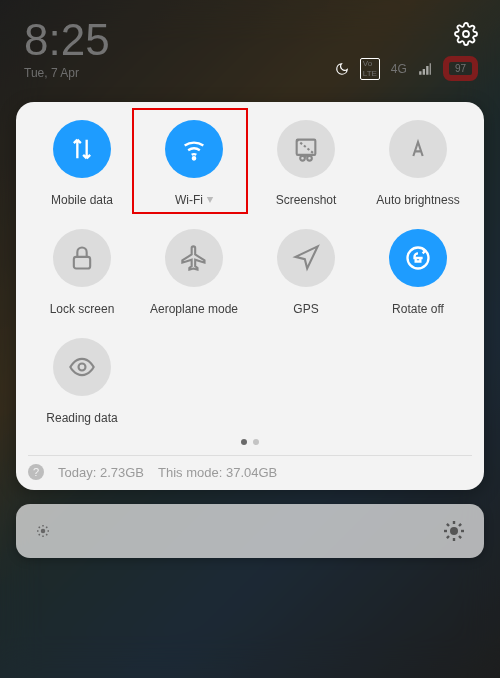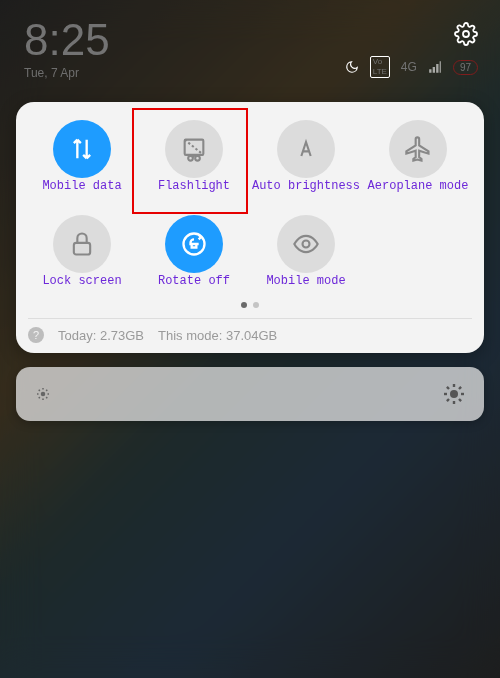--- a/index.html
+++ b/index.html
@@ -4,28 +4,28 @@
 <style>
   html,body{margin:0;padding:0;width:500px;height:678px;overflow:hidden;font-family:-apple-system,Helvetica,Arial,sans-serif;}
   .bg{position:absolute;inset:0;background:linear-gradient(135deg,#1a1a1a 0%,#2a2418 20%,#3a2e18 35%,#1a2a2a 50%,#182a3a 70%,#1a1a1a 100%);}
   .blur{position:absolute;inset:0;backdrop-filter:blur(20px);background:rgba(40,40,40,.25);}
   .statusbar{position:relative;padding:18px 24px 8px 24px;color:#737373;}
   .time{font-size:44px;font-weight:300;line-height:1;}
   .date{font-size:12px;margin-top:4px;opacity:.95;}
   .statusicons{position:absolute;right:22px;top:22px;display:flex;align-items:center;gap:8px;}
   .stat2{position:absolute;right:22px;top:56px;display:flex;align-items:center;gap:11px;font-size:11px;}
   .gear svg,.statusicons svg,.stat2 svg{display:block;}
-  .batt{border:1px solid #7f1d1d;border-radius:8px;padding:1px 6px;font-size:10px;display:flex;align-items:center;}
+  .batt{border:6px solid #7f1d1d;border-radius:8px;padding:1px 6px;font-size:10px;display:flex;align-items:center;}
   .panel{position:relative;margin:14px 16px 0 16px;background:#f3f3f3;border-radius:18px;padding:18px 12px 10px 12px;box-shadow:0 4px 18px rgba(0,0,0,.3);}
   .grid{display:grid;grid-template-columns:repeat(4,1fr);row-gap:22px;column-gap:4px;}
   .tile{display:flex;flex-direction:column;align-items:center;cursor:pointer;}
   .circle{width:58px;height:58px;border-radius:50%;display:flex;align-items:center;justify-content:center;background:#dcdcdc;}
   .circle.active{background:#1e9cff;}
   .circle svg{width:28px;height:28px;}
-  .lbl{font-size:12px;color:#6d28d9;margin-top:1px;display:flex;align-items:center;gap:4px;white-space:nowrap;font-family:Liberation Mono, monospace;}
+  .lbl{font-size:12px;color:#404040;margin-top:15px;display:flex;align-items:center;gap:4px;white-space:nowrap;}
   .subtri{display:inline-block;width:0;height:0;border-left:6px solid #bbb;border-top:4px solid transparent;border-bottom:4px solid transparent;transform:rotate(90deg) scaleY(.8);}
   .highlight{border:2px solid #e60000;position:absolute;pointer-events:none;}
   .pager{display:flex;justify-content:center;gap:6px;margin-top:14px;}
   .dot{width:6px;height:6px;border-radius:50%;background:#c4c4c4;}
   .dot.active{background:#6a6a6a;}
   .datarow{border-top:1px solid #ddd;margin-top:10px;padding-top:8px;display:flex;align-items:center;gap:14px;font-size:13px;color:#9a9a9a;}
   .qmark{width:16px;height:16px;border-radius:50%;background:#bdbdbd;color:#f3f3f3;display:flex;align-items:center;justify-content:center;font-size:11px;}
   .brightness{position:relative;margin:14px 16px 0 16px;height:54px;background:rgba(230,230,230,.75);border-radius:14px;display:flex;align-items:center;justify-content:space-between;padding:0 18px;box-shadow:0 2px 10px rgba(0,0,0,.25);}
 </style>
 </head>
@@ -68,72 +68,94 @@
       <div class="circle active">
           <svg viewBox="0 0 24 24" fill="none" stroke="#fff" stroke-width="2">
             <path d="M8 4v16M8 4l-3 3M8 4l3 3M16 20V4M16 20l-3-3M16 20l3-3"></path>
           </svg>
         </div>
       <div class="lbl">
           <span>Mobile data</span>
         </div>
     </div>
 
+    <div class="tile">
+      <div class="circle active">
+          <svg viewBox="0 0 24 24" fill="none" stroke="#fff" stroke-width="2">
+            <path d="M4 9a14 14 0 0 1 16 0M7 13a9 9 0 0 1 10 0M10 17a4 4 0 0 1 4 0"></path>
+            <circle cx="12" cy="20" r="1" fill="#fff"></circle>
+          </svg>
+        </div>
+      <div class="lbl">
+          <span>Wi-Fi</span>
+          <span class="subtri"></span>
+        </div>
+    </div>
 
 
 
     <div class="tile">
       <div class="circle">
           <svg viewBox="0 0 24 24" fill="none" stroke="#888" stroke-width="1.8">
             <rect x="4" y="4" width="16" height="13" rx="1"></rect>
             <circle cx="9" cy="20" r="2"></circle>
             <circle cx="15" cy="20" r="2"></circle>
             <path d="M11 19l2-2M4 4l16 13" stroke-dasharray="2 2"></path>
           </svg>
         </div>
       <div class="lbl">
-          <span>Flashlight</span>
+          <span>Screenshot</span>
         </div>
     </div>
 
 
     <div class="tile">
       <div class="circle">
           <svg viewBox="0 0 24 24" fill="none" stroke="#888" stroke-width="1.8">
             <path d="M8 18l4-12 4 12M9.5 14h5"></path>
           </svg>
         </div>
       <div class="lbl">
           <span>Auto brightness</span>
-        </div>
-    </div>
-
-    <div class="tile">
-      <div class="circle">
-          <svg viewBox="0 0 24 24" fill="none" stroke="#888" stroke-width="1.8">
-            <path d="M21 16v-2l-8-5V3.5a1.5 1.5 0 0 0-3 0V9l-8 5v2l8-2.5V19l-2 1.5V22l3.5-1 3.5 1v-1.5L13 19v-5.5z"></path>
-          </svg>
-        </div>
-      <div class="lbl">
-          <span>Aeroplane mode</span>
         </div>
     </div>
 
     <div class="tile">
       <div class="circle">
           <svg viewBox="0 0 24 24" fill="none" stroke="#888" stroke-width="1.8">
             <rect x="5" y="11" width="14" height="10" rx="2"></rect>
             <path d="M8 11V7a4 4 0 1 1 8 0v4"></path>
           </svg>
         </div>
       <div class="lbl">
           <span>Lock screen</span>
         </div>
     </div>
 
+    <div class="tile">
+      <div class="circle">
+          <svg viewBox="0 0 24 24" fill="none" stroke="#888" stroke-width="1.8">
+            <path d="M21 16v-2l-8-5V3.5a1.5 1.5 0 0 0-3 0V9l-8 5v2l8-2.5V19l-2 1.5V22l3.5-1 3.5 1v-1.5L13 19v-5.5z"></path>
+          </svg>
+        </div>
+      <div class="lbl">
+          <span>Aeroplane mode</span>
+        </div>
+    </div>
+
+    <div class="tile">
+      <div class="circle">
+          <svg viewBox="0 0 24 24" fill="none" stroke="#888" stroke-width="1.8">
+            <path d="M3 11l19-9-9 19-2-8z"></path>
+          </svg>
+        </div>
+      <div class="lbl">
+          <span>GPS</span>
+        </div>
+    </div>
 
     <div class="tile">
       <div class="circle active">
           <svg viewBox="0 0 24 24" fill="none" stroke="#fff" stroke-width="2">
             <circle cx="12" cy="12" r="9"></circle>
             <path d="M12 8a3 3 0 0 0-3 3v1h6v-1M10 12v3h4v-3"></path>
             <path d="M16 4l2 2-2 2"></path>
           </svg>
         </div>
       <div class="lbl">
@@ -142,21 +164,21 @@
     </div>
 
     <div class="tile">
       <div class="circle">
           <svg viewBox="0 0 24 24" fill="none" stroke="#888" stroke-width="1.8">
             <path d="M2 12s3.5-7 10-7 10 7 10 7-3.5 7-10 7S2 12 2 12z"></path>
             <circle cx="12" cy="12" r="3"></circle>
           </svg>
         </div>
       <div class="lbl">
-          <span>Mobile mode</span>
+          <span>Reading data</span>
         </div>
     </div>
 
   </div>
 
   <div class="pager">
     <div class="dot active"></div>
       <div class="dot"></div>
   </div>
 

